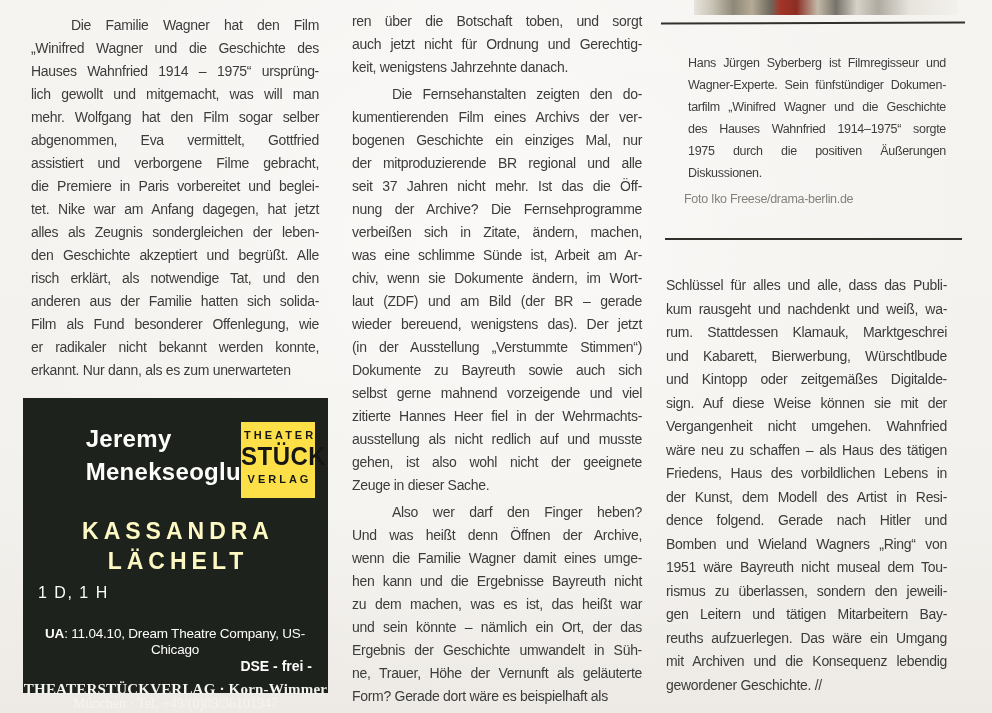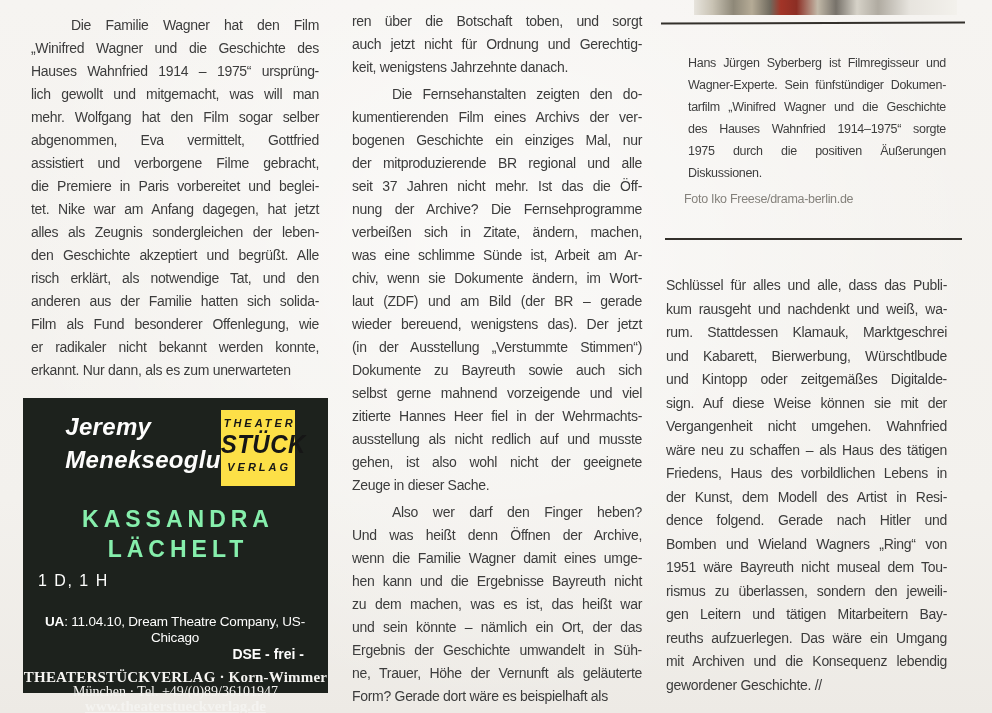--- a/index.html
+++ b/index.html
@@ -39,36 +39,36 @@
 
   .caption { position:absolute; left:684px; top:48px; width:266px;
              font-size:12.5px; line-height:22px; letter-spacing:-0.3px; color:#3e3e3e; }
   .caption .credit { margin-top:1px; color:#85827c; text-align:left; }
 
   
   .ad {
     position:absolute; left:23px; top:398px; width:305px; height:295px;
     background:#1d221d; color:#fdfdfc; box-sizing:border-box;
   }
-  .ad-top { display:flex; justify-content:center; align-items:flex-start;
-            padding:12px 13px 0 22px;font-style:italic; }
+  .ad-top { display:flex; justify-content:flex-end; align-items:flex-start;
+            padding:24px 13px 0 22px; }
   .ad-author { font-size:24px; font-weight:bold; line-height:33px; letter-spacing:0.3px; }
   .ad-logo { background:#fde047; color:#161616; width:74px; height:76px;
              text-align:center; box-sizing:border-box; padding-top:7px; }
   .logo-small { font-size:11px; font-weight:bold; letter-spacing:3px; line-height:13px;
                 text-indent:3px; }
   .logo-mid   { font-size:24px; font-weight:bold; line-height:26px; letter-spacing:0.5px;
                 margin:2px 0 3px 0; transform:scaleY(1.05); }
   .ad-title { text-align:center; font-size:23px; font-weight:bold; letter-spacing:5px;
-              line-height:30px; margin-top:18px; text-indent:5px; color:#86efac; }
+              line-height:30px; margin-top:18px; text-indent:5px; color:#fef9c3; }
   .ad-cast { margin:8px 0 0 15px; font-size:16px; letter-spacing:1.5px; }
   .ad-premiere { text-align:center; padding-right:1px; margin-top:24px;
                  font-size:13.5px; line-height:16px; letter-spacing:-0.2px; }
   .ad-premiere b { font-weight:bold; }
-  .ad-rights { text-align:right; padding-right:24px; font-size:14px; font-weight:bold;
+  .ad-rights { text-align:right; padding-right:16px; font-size:14px; font-weight:bold;
                line-height:16px; }
   .ad-footer { text-align:center; font-family:"Liberation Serif","DejaVu Serif",serif;
                margin-top:8px; line-height:14px; color:#f4f3f0; }
   .ad-footer .pub { font-weight:bold; font-size:15px; line-height:15px; letter-spacing:0.2px; }
   .ad-footer .contact { font-size:14px; line-height:14px; }
   .ad-footer .website { font-weight:bold; font-size:15px; line-height:15px;
                         text-decoration:underline; }
 </style>
 </head>
 <body>

